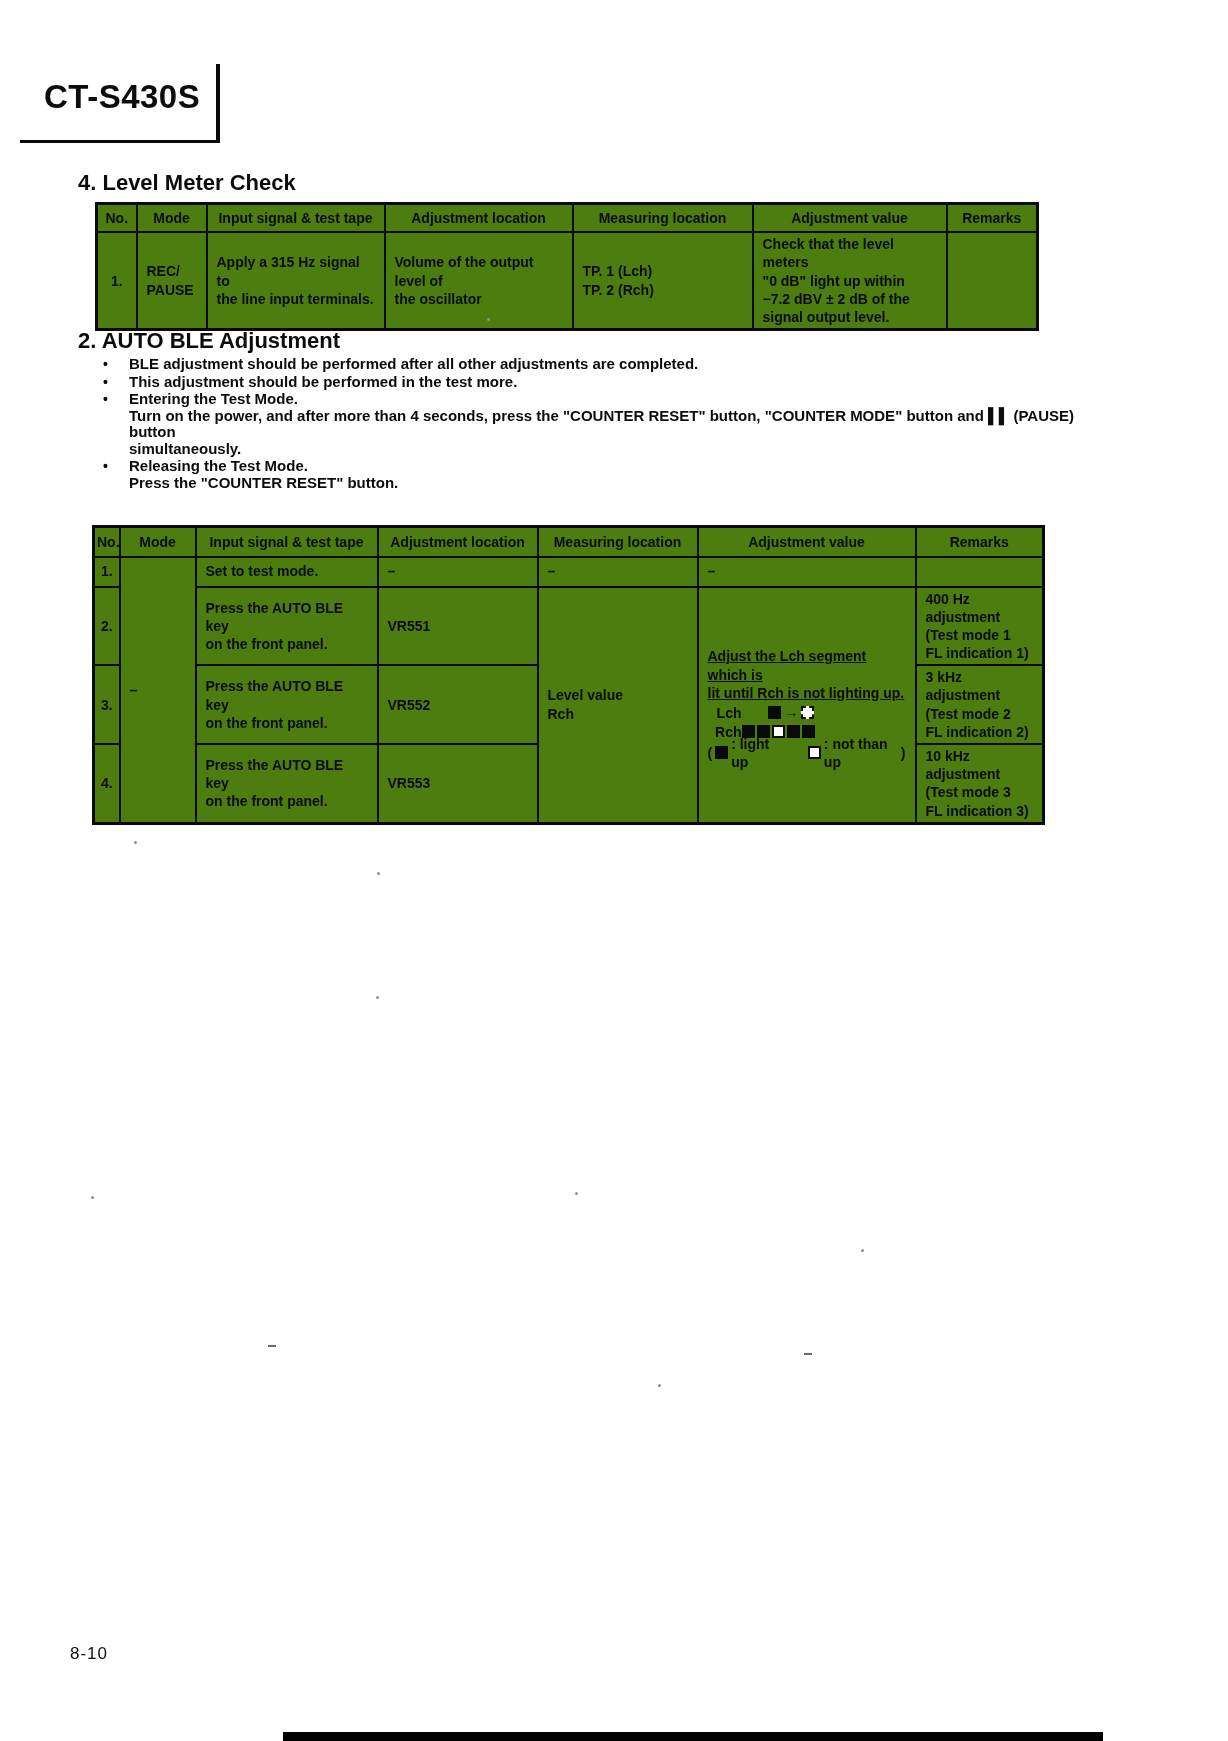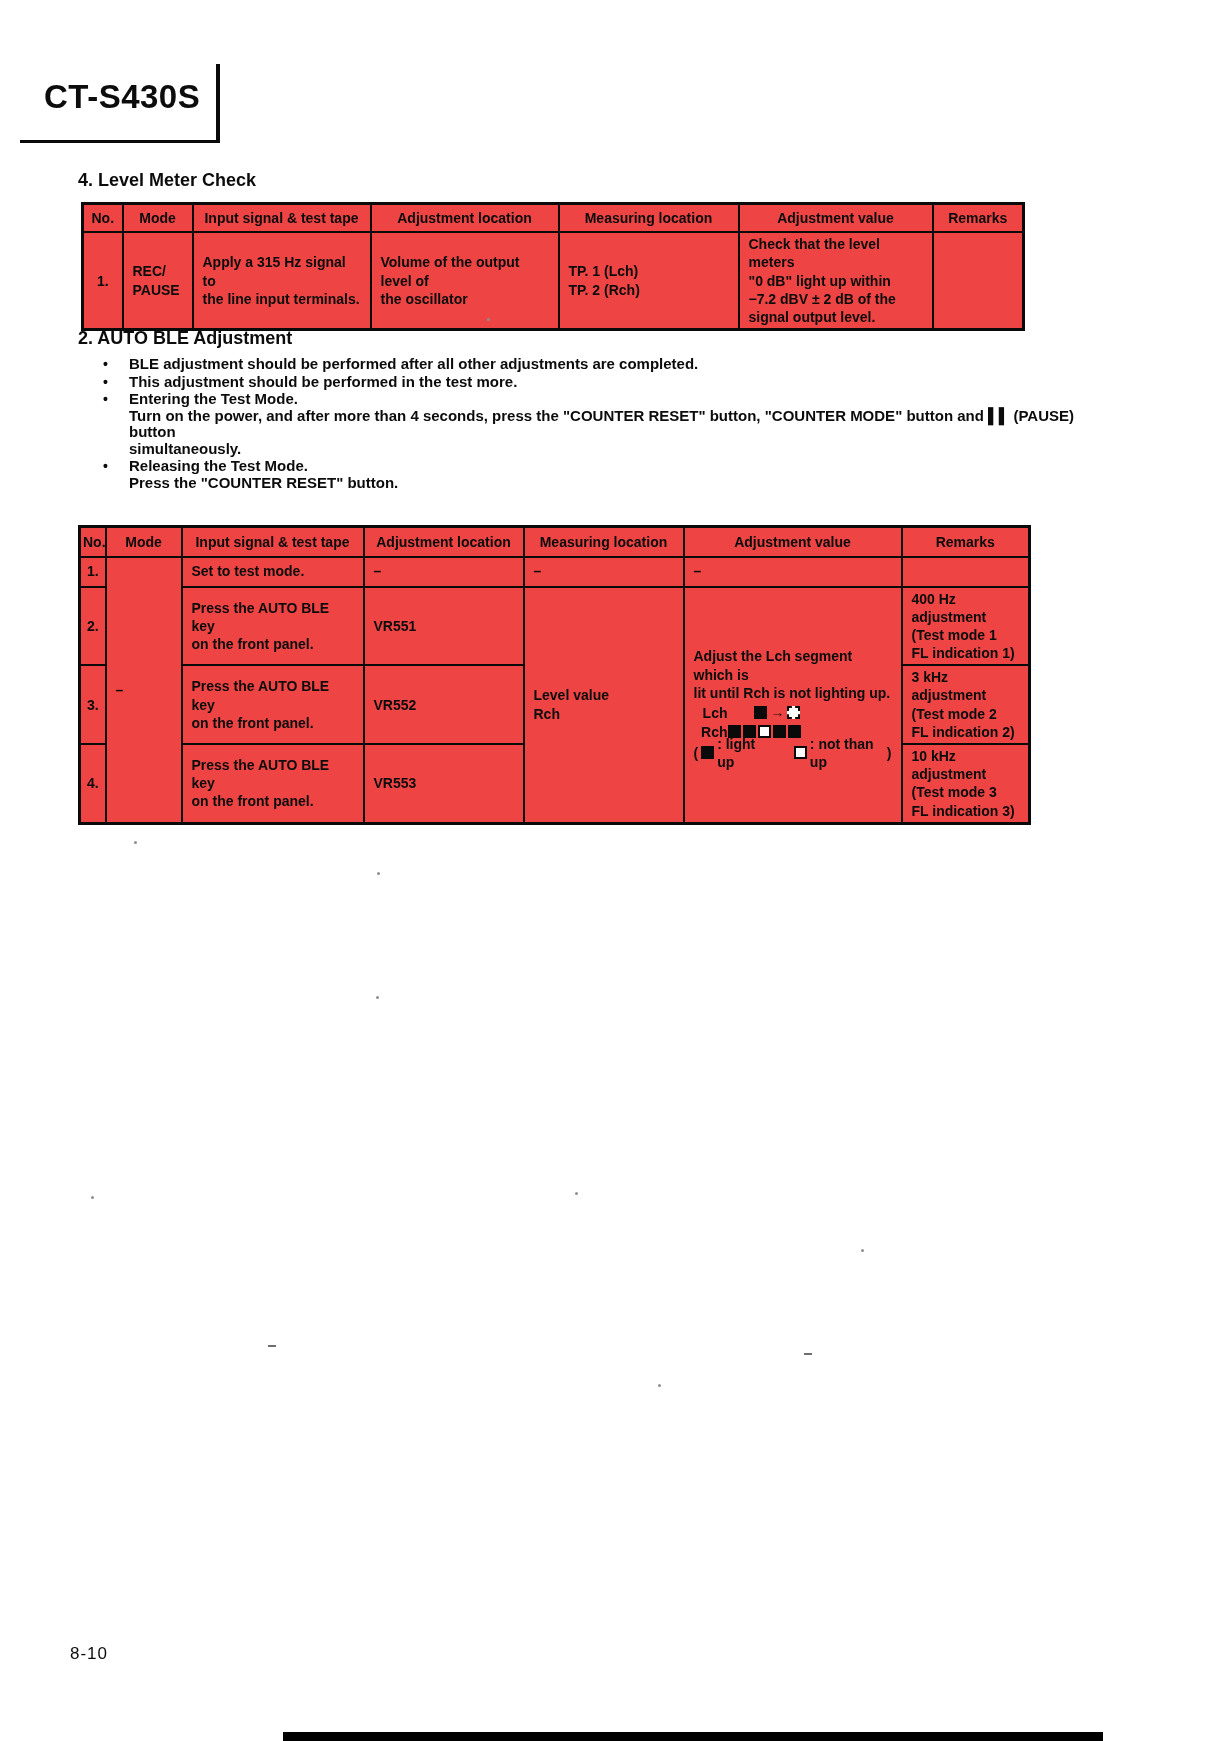--- a/index.html
+++ b/index.html
@@ -13,29 +13,29 @@
   .title-block{
     position:absolute;left:20px;top:64px;width:196px;height:76px;
     border-right:4px solid #0a0a0a;border-bottom:3px solid #0a0a0a;
   }
   .title-text{
     position:absolute;left:24px;top:14px;
     font-size:33px;font-weight:bold;letter-spacing:0.5px;white-space:nowrap;
   }
 
   .sec-heading{
-    position:absolute;font-size:18px;font-weight:bold;white-space:nowrap;
+    position:absolute;font-size:22px;font-weight:bold;white-space:nowrap;
   }
   #sec4-heading{left:78px;top:170px;}
   #sec5-heading{left:78px;top:328px;}
 
   
   table.tbl{
     position:absolute;border-collapse:collapse;table-layout:fixed;
-    border:3px solid #0a0a0a;background:#ef4444;
+    border:3px solid #0a0a0a;background:#4d7c0f;margin-left:14px;
   }
   #table1{left:81px;top:202px;width:941px;}
   #table2{left:78px;top:525px;width:950px;}
   .tbl th,.tbl td{
     border:2px solid #0a0a0a;
     font-size:14px;font-weight:bold;line-height:1.3;
     padding:2px 9px;vertical-align:middle;text-align:left;
     overflow:hidden;
   }
   .tbl th{text-align:center;padding:4px 2px;}
@@ -50,21 +50,21 @@
   .c-center{text-align:center;}
   td.c-no{text-align:center;padding:2px 2px;}
 
   
   .bullets{position:absolute;left:103px;top:356px;width:1000px;}
   .bullet-row{display:flex;margin-bottom:1px;}
   .bullet-marker{width:26px;font-size:14px;font-weight:bold;line-height:16.5px;text-align:left;}
   .bullet-text{flex:1;font-size:15px;font-weight:bold;line-height:16.5px;white-space:pre-line;}
 
   
-  .adj-intro{white-space:pre-line;margin-bottom:2px;}
+  .adj-intro{white-space:pre-line;margin-bottom:2px;text-decoration:underline;}
   .seg-row{display:flex;align-items:center;height:18px;margin-top:1px;}
   .seg-label{width:34px;flex:none;text-align:right;}
   .segs{display:inline-flex;align-items:center;}
   .segs.lch{margin-left:26px;}
   .seg{display:inline-block;width:13px;height:13px;margin-right:2px;box-sizing:border-box;flex:none;}
   .seg-filled{background:#0a0a0a;}
   .seg-open{border:2px solid #0a0a0a;background:#fff;}
   .seg-dashed{border:2px dashed #0a0a0a;background:#fff;}
   .seg-arrow{font-size:14px;font-weight:bold;margin:0 2px;line-height:13px;}
   .legend{margin-top:3px;}

